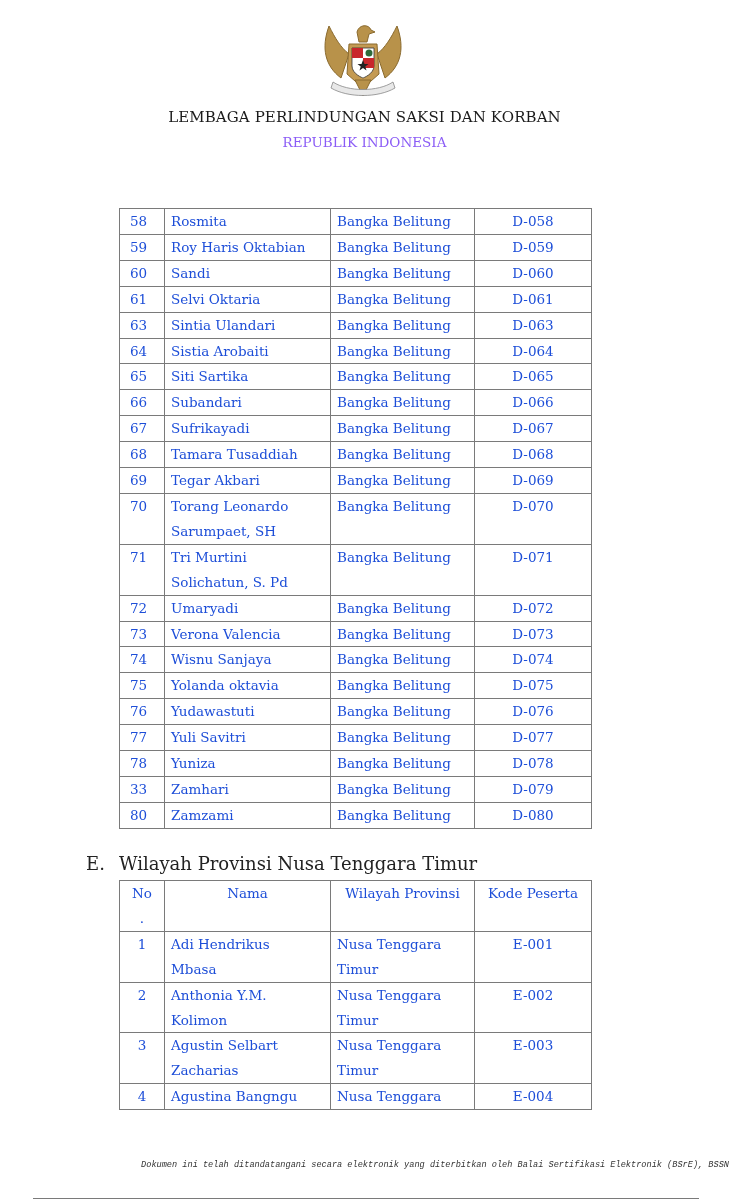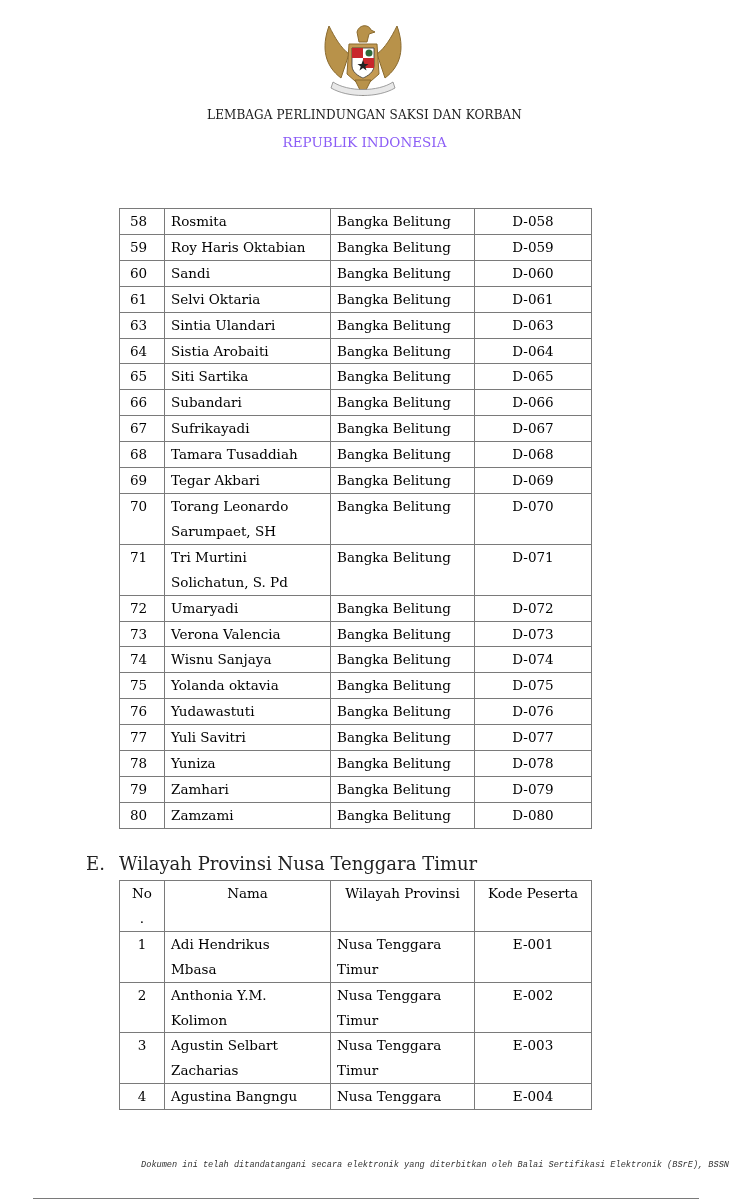--- a/index.html
+++ b/index.html
@@ -1,24 +1,24 @@
 <!DOCTYPE html>
 <html><head>
 <meta charset="utf-8">
 <style>
   html, body { margin:0; padding:0; background:#ffffff; }
   body { width:729px; height:1200px; position:relative; overflow:hidden;
          font-family:"DejaVu Serif","Liberation Serif",serif; color:#222; }
   .emblem { position:absolute; left:303px; top:18px; width:120px; height:82px; }
   .head1 { position:absolute; left:0; width:729px; top:108px; text-align:center;
-           font-size:12px; letter-spacing:0.1px; color:#1a1a1a; }
+           font-size:15px; letter-spacing:0.1px; color:#1a1a1a; }
   .head2 { position:absolute; left:0; width:729px; top:134px; text-align:center;
            font-size:13.5px; color:#8b5cf6; }
   table { position:absolute; border-collapse:collapse; table-layout:fixed;
-          font-size:13.5px; color:#000000;padding-left:25px; }
+          font-size:13.5px; color:#1d4ed8;padding-left:25px; }
   td { border:1px solid #7a7a7a; vertical-align:top; padding:0 6px;
        line-height:24.9px; white-space:nowrap; overflow:hidden; }
   td.no { text-align:left; padding-left:10px; }
   td.code { text-align:center; }
   td.center { text-align:center; }
   #tbl-d { left:119px; top:208px; }
   #tbl-e { left:119px; top:880px; }
   .section { position:absolute; left:86px; top:853px; font-size:18px; color:#222; }
   .section .letter { display:inline-block; width:33px; }
   .footer { position:absolute; left:0; width:729px; top:1160px; text-align:right;
@@ -255,21 +255,21 @@
         <td class="no">78</td>
         <td>
           <div>Yuniza</div>
         </td>
         <td>
           <div>Bangka Belitung</div>
         </td>
         <td class="code">D-078</td>
       </tr>
       <tr>
-        <td class="no">79</td>
+        <td class="no">33</td>
         <td>
           <div>Zamhari</div>
         </td>
         <td>
           <div>Bangka Belitung</div>
         </td>
         <td class="code">D-079</td>
       </tr>
       <tr>
         <td class="no">80</td>

